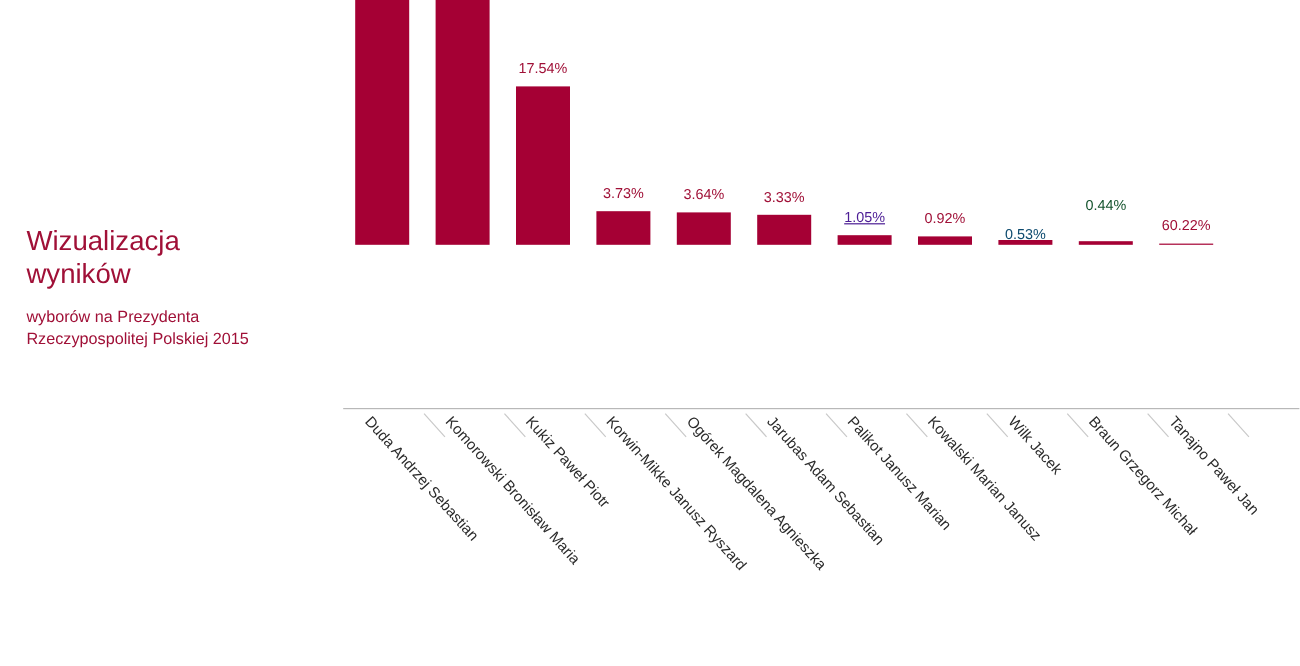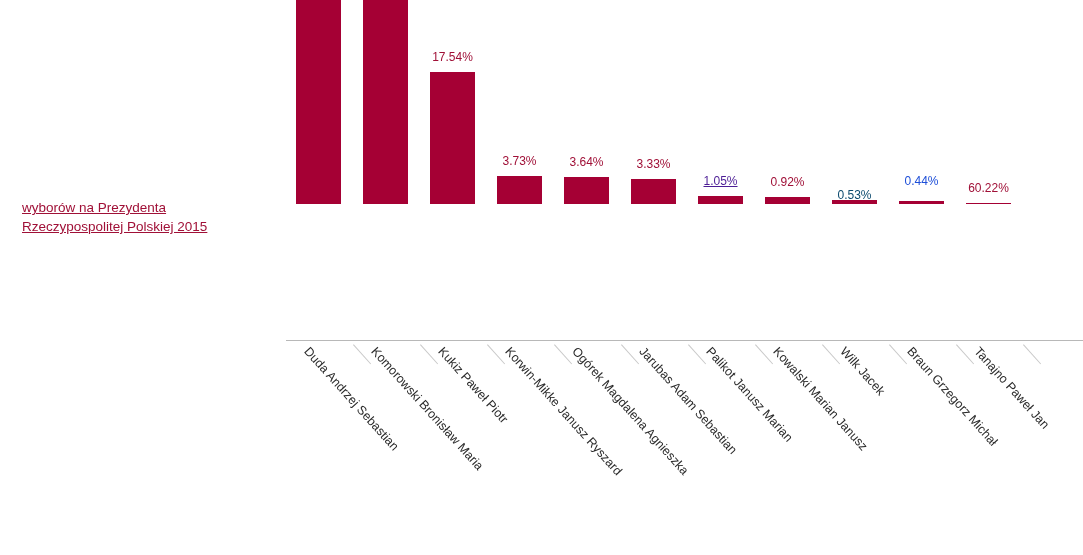--- a/index.html
+++ b/index.html
@@ -35,21 +35,20 @@
     margin: 0;
     white-space: pre-line;
   }
   .chart-subtitle {
     color: #A01037;
     font-size: 13.5px;
     line-height: 19px;
     margin: 0;
     padding-top: 12px;
     white-space: pre-line;
-    text-decoration: underline;
   }
 
   
   .plot {
     position: absolute;
     left: 0;
     top: 0;
     width: 1083px;
     height: 419px;
     margin-left: 28px;
@@ -105,20 +104,22 @@
     transform-origin: left top;
     transform: rotate(-42deg);
   }
 </style>
 </head>
 <body>
 
 <div id="page">
 
   <div class="title-block">
+    <div class="chart-title">Wizualizacja
+wyników</div>
     <div class="chart-subtitle">wyborów na Prezydenta
 Rzeczypospolitej Polskiej 2015</div>
   </div>
 
   <div class="plot">
     <div class="axis-line"></div>
     <div id="bars-layer">
         <div class="bar-group" style="left: 268px; bottom: 215px;">
           <div class="bar" style="height: 305px; background: rgb(165, 0, 52);"></div>
           <div class="bar-value" style="bottom: 313px; color: rgb(160, 16, 55);">40.61%</div>
@@ -150,21 +151,21 @@
         <div class="bar-group" style="left: 737px; bottom: 215px;">
           <div class="bar" style="height: 6.90963px; background: rgb(165, 0, 52);"></div>
           <div class="bar-value" style="bottom: 14.9096px; color: rgb(160, 16, 55);">0.92%</div>
         </div>
         <div class="bar-group" style="left: 804px; bottom: 215px;">
           <div class="bar" style="height: 3.98055px; background: rgb(165, 0, 52);"></div>
           <div class="bar-value" style="bottom: 2px; color: #0c4a6e;">0.53%</div>
         </div>
         <div class="bar-group" style="left: 871px; bottom: 215px;">
           <div class="bar" style="height: 3.3046px; background: rgb(165, 0, 52);"></div>
-          <div class="bar-value" style="bottom: 16px; color: #1d4ed8;">0.44%</div>
+          <div class="bar-value" style="bottom: 26px; color: #14532d;">0.44%</div>
         </div>
         <div class="bar-group" style="left: 938px; bottom: 215px;">
           <div class="bar" style="height: 0.675942px; background: rgb(165, 0, 52);"></div>
           <div class="bar-value" style="bottom: 8.67594px; color: rgb(160, 16, 55);">60.22%</div>
         </div>
       </div>
     <div id="labels-layer">
         <div class="cat-label" style="left: 282.5px; color: rgb(43, 43, 43);">Duda Andrzej Sebastian</div>
         <div class="tick-mark" style="left: 325px;"></div>
         <div class="cat-label" style="left: 349.5px; color: rgb(43, 43, 43);">Komorowski Bronisław Maria</div>

